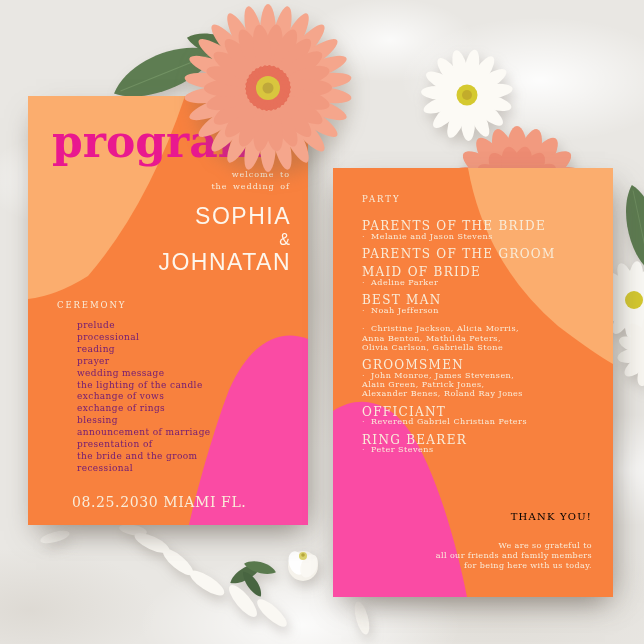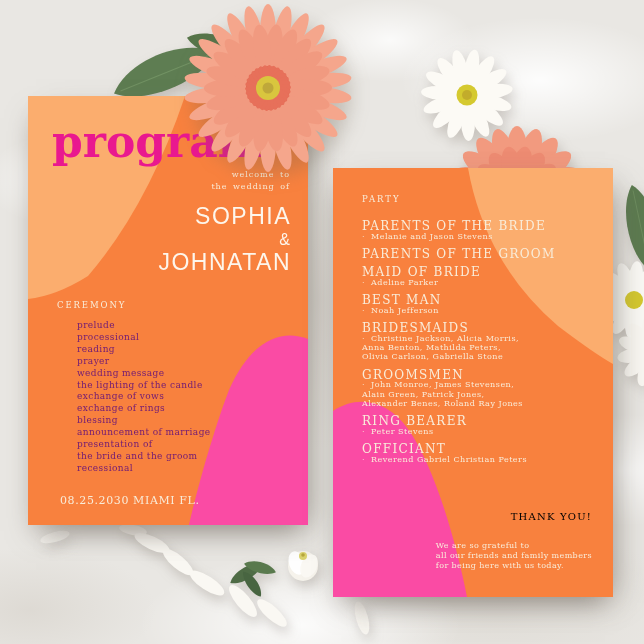--- a/index.html
+++ b/index.html
@@ -39,29 +39,29 @@
   }
   .names{
     right:17px;top:107px;text-align:right;color:#FDF6EC;
     font-family:"Liberation Sans",sans-serif;font-weight:400;margin-left:28px;
   }
   .names .big{font-size:23px;letter-spacing:1.5px;line-height:27px;}
   .names .amp{font-size:16px;line-height:19px;letter-spacing:1px;}
   .ceremony-head{left:29px;top:204px;font-size:8.5px;letter-spacing:1.9px;color:#F9ECD9;}
   .ceremony-list{left:29px;top:224px;color:#701a75;margin-left:20px;}
   .c-item{font-size:9px;letter-spacing:0.4px;line-height:11.9px;}
-  .date-line{left:20px;top:398px;font-size:11px;letter-spacing:0.6px;color:#F9ECD9;padding-left:12px;}
+  .date-line{left:32px;top:398px;font-size:14px;letter-spacing:0.6px;color:#F9ECD9;padding-left:12px;}
   .party-head{left:29px;top:26px;font-size:8.5px;letter-spacing:2px;color:#F9ECD9;}
   .party-sections{left:29px;top:54px;width:228px;color:#F9ECD9;}
   .p-sec{margin-bottom:9px;}
   .p-title{font-size:12px;letter-spacing:1.3px;line-height:9.6px;}
   .p-line{font-size:8px;letter-spacing:0.5px;line-height:9.3px;}
   .bullet{display:inline-block;width:9px;font-size:8px;}
   .thankyou{right:21px;top:343px;font-size:10px;letter-spacing:1.2px;color:#000000;}
-  .thanks{right:21px;top:373px;font-size:8px;letter-spacing:0.4px;line-height:9.8px;color:#F9ECD9;}
+  .thanks{right:21px;top:373px;text-align:right;font-size:8px;letter-spacing:0.4px;line-height:9.8px;color:#F9ECD9;}
 </style>
 </head>
 <body>
 
 <div class="stage">
 
   <svg id="fl-back" class="flowers" width="644" height="644" viewBox="0 0 644 644">
       <g transform="translate(165,73) rotate(-22)">
      <path d="M-55,0 C-30,-26 30,-26 55,0 C30,22 -30,22 -55,0 Z" fill="#5E7D52"></path>
         <path d="M-48,0 L48,0" stroke="#7FA06F" stroke-width="1" opacity=".6"></path>
@@ -321,38 +321,37 @@
         </div>
         <div class="p-sec">
           <div class="p-title">MAID OF BRIDE</div>
           <div class="p-line"><span class="bullet">·</span>Adeline Parker</div>
         </div>
         <div class="p-sec">
           <div class="p-title">BEST MAN</div>
           <div class="p-line"><span class="bullet">·</span>Noah Jefferson</div>
         </div>
         <div class="p-sec">
-          <div class="p-title">BRIDESMAIDS</div>
           <div class="p-line"><span class="bullet">·</span>Christine Jackson, Alicia Morris,</div>
           <div class="p-line">Anna Benton, Mathilda Peters,</div>
           <div class="p-line">Olivia Carlson, Gabriella Stone</div>
         </div>
         <div class="p-sec">
           <div class="p-title">GROOMSMEN</div>
           <div class="p-line"><span class="bullet">·</span>John Monroe, James Stevensen,</div>
           <div class="p-line">Alain Green, Patrick Jones,</div>
           <div class="p-line">Alexander Benes, Roland Ray Jones</div>
         </div>
         <div class="p-sec">
+          <div class="p-title">OFFICIANT</div>
+          <div class="p-line"><span class="bullet">·</span>Reverend Gabriel Christian Peters</div>
+        </div>
+        <div class="p-sec">
           <div class="p-title">RING BEARER</div>
           <div class="p-line"><span class="bullet">·</span>Peter Stevens</div>
-        </div>
-        <div class="p-sec">
-          <div class="p-title">OFFICIANT</div>
-          <div class="p-line"><span class="bullet">·</span>Reverend Gabriel Christian Peters</div>
         </div>
       </div>
     <div class="thankyou">THANK YOU!</div>
     <div class="thanks" id="thanks">
         <div>We are so grateful to</div>
         <div>all our friends and family members</div>
         <div>for being here with us today.</div>
       </div>
   </div>
 

